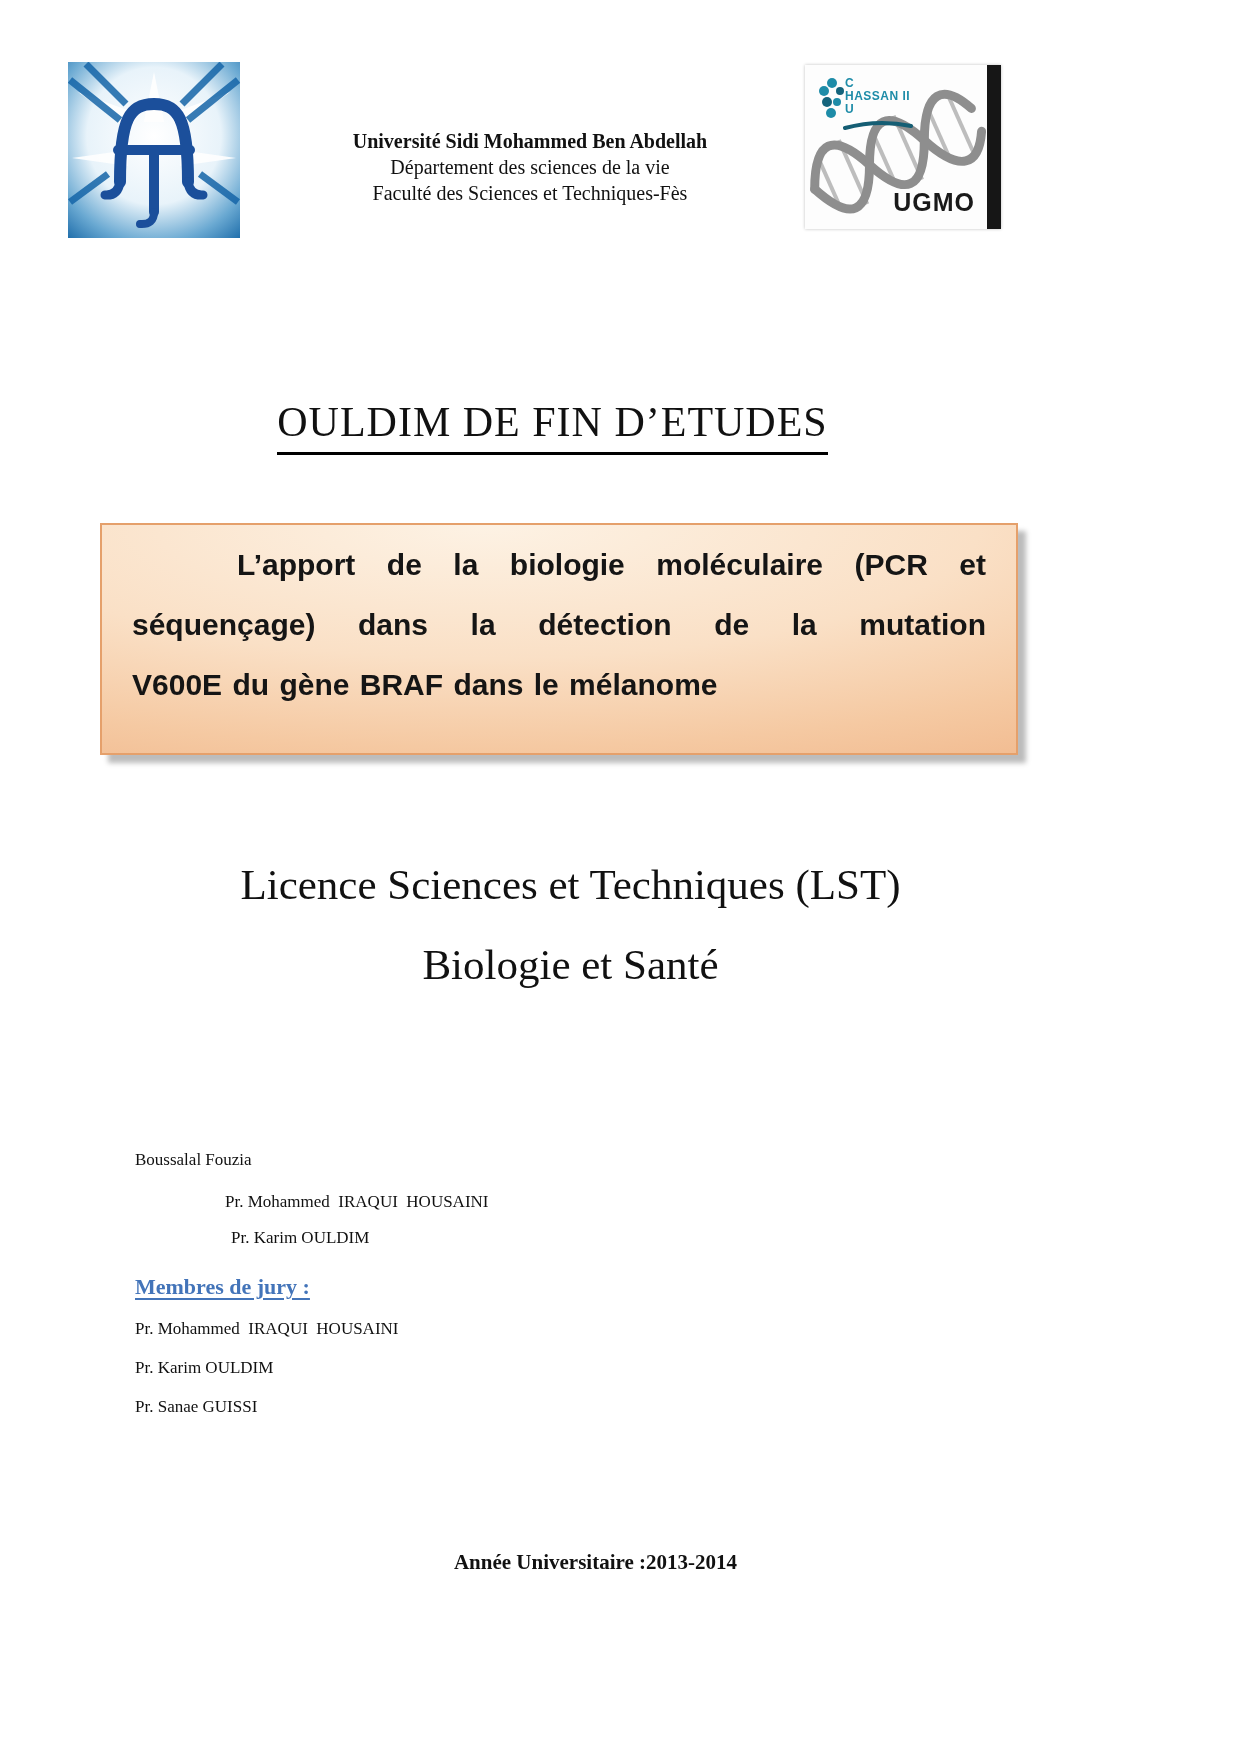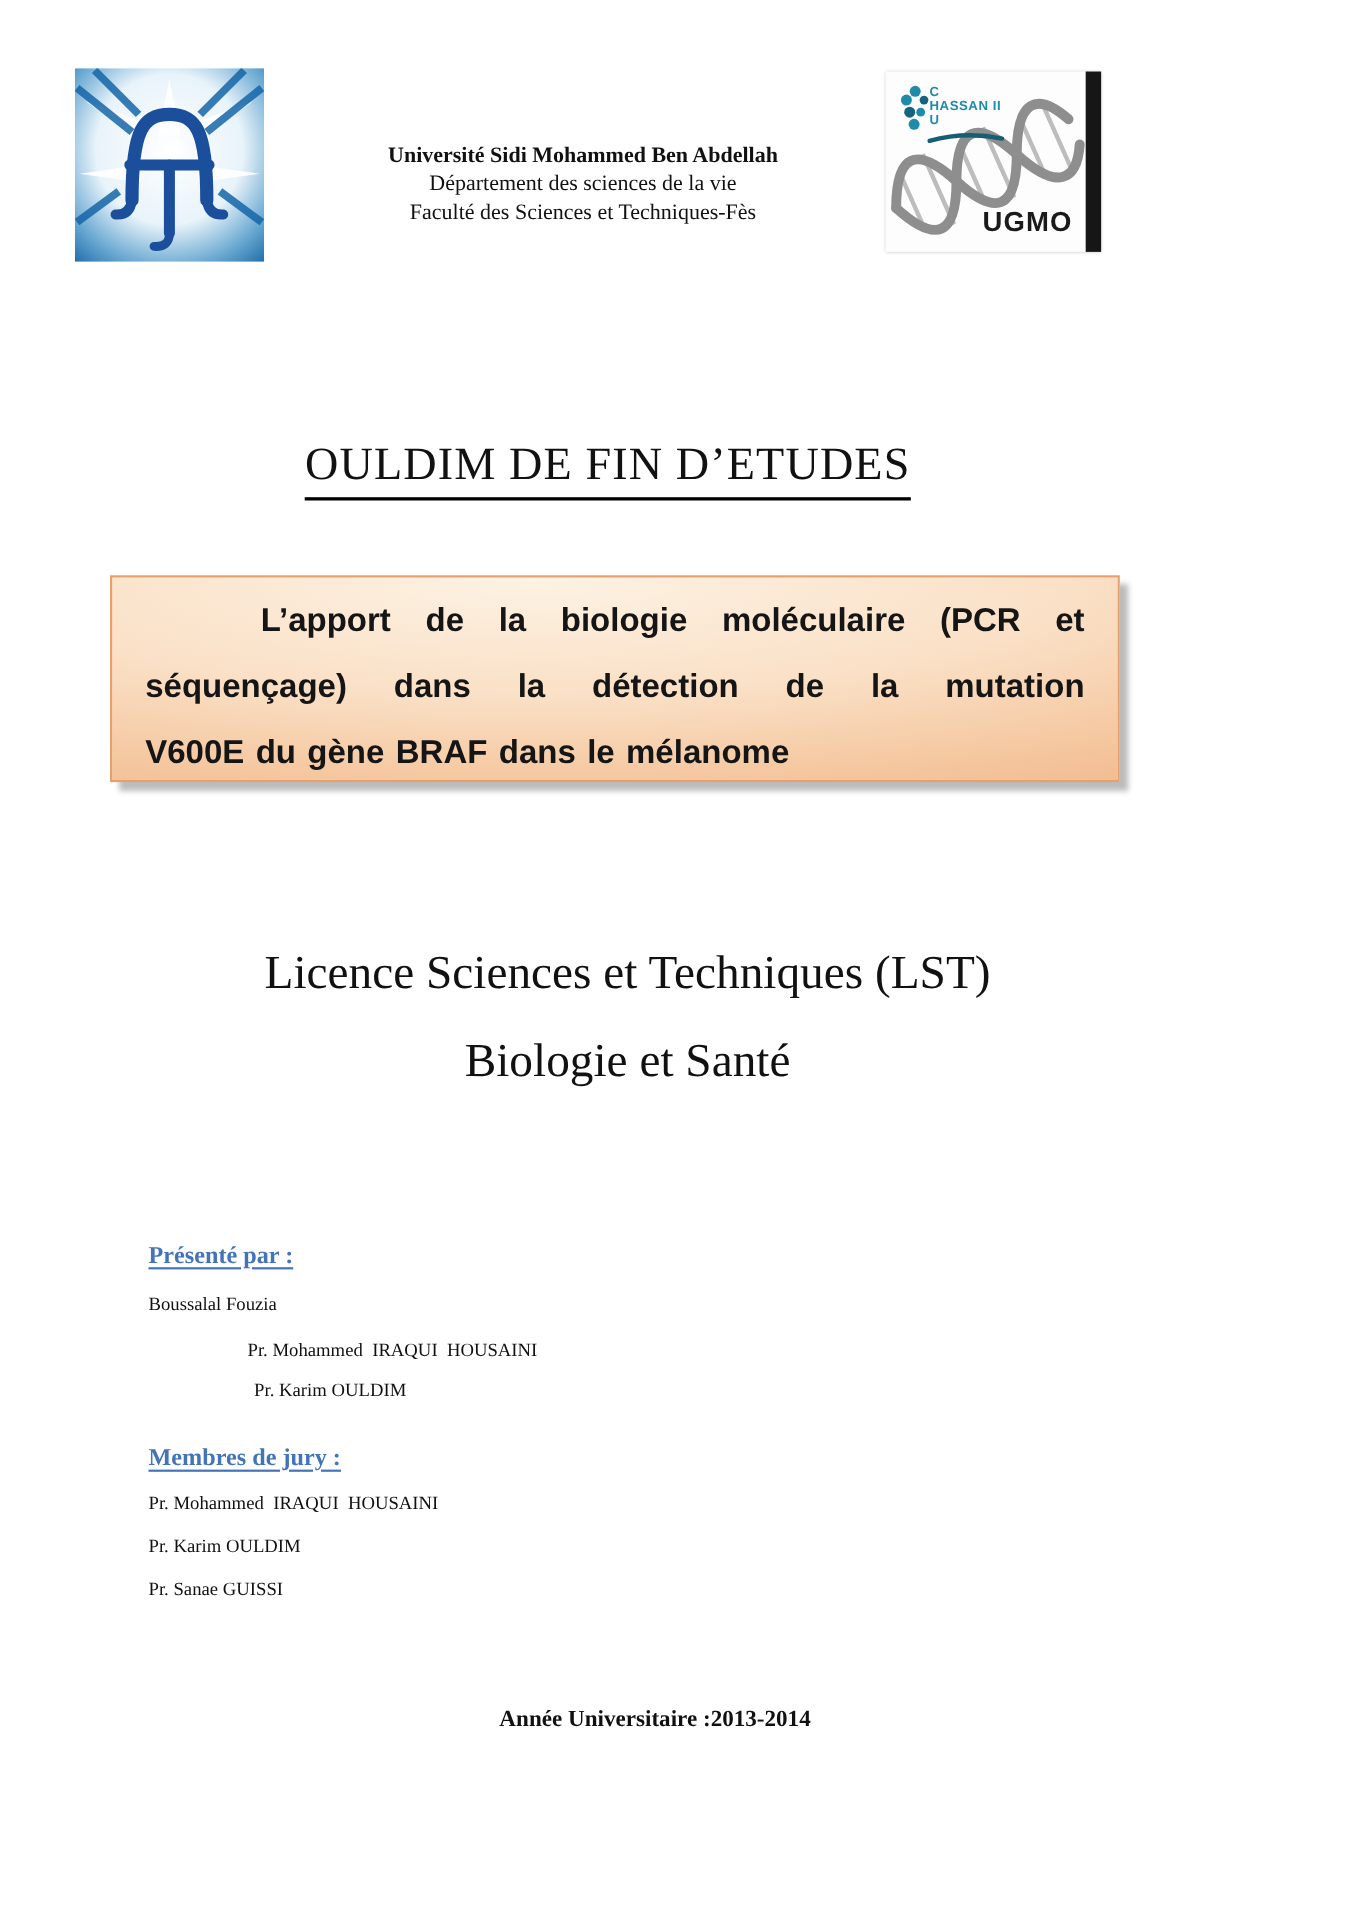--- a/index.html
+++ b/index.html
@@ -57,21 +57,21 @@
   .main-title {
     display: inline-block;
     font-size: 42px; font-weight: normal; margin: 0;
     border-bottom: 3px solid #000;
     padding-bottom: 6px;
     letter-spacing: 1px;
   }
 
   
   .subject-box {
-    position: absolute; left: 100px; top: 523px; width: 918px; height: 188px;
+    position: absolute; left: 100px; top: 523px; width: 918px; height: 232px;
     box-sizing: border-box;
     border: 2px solid var(--box-border, #E5A06B);
     background: radial-gradient(ellipse 120% 130% at 42% 0%,
                 #fdf2e4 0%, #fae0c6 45%, #f5c9a2 75%, #f0b68a 100%);
     box-shadow: 8px 8px 5px #bcbcbc;
     padding: 10px 30px 0 30px;
     font-family: "Liberation Sans", sans-serif;
     font-weight: bold; font-size: 30px; color: #151515;
     line-height: 60px;
   }
@@ -93,21 +93,21 @@
     text-decoration: underline;
     text-decoration-thickness: 2px;
     text-underline-offset: 4px;
     margin: 0;
   }
   .name-line { font-size: 17px; white-space: pre-wrap; }
   .mt-presented-name { margin-top: 22px; }
   .mt-encadre { margin-top: 32px; }
   .supervisor-1 { margin-top: 22px; margin-left: 90px; }
   .supervisor-2 { margin-top: 16px; margin-left: 96px; }
-  .mt-jury { margin-top: 38px; text-decoration: underline; }
+  .mt-jury { margin-top: 26px; text-decoration: underline; }
   .jury-item { margin-top: 19px; }
 
   
   .year-line {
     position: absolute; top: 1550px; left: 0; right: 50px;
     text-align: center; font-weight: bold; font-size: 21px;
   }
 </style>
 </head>
 <body>
@@ -210,21 +210,20 @@
     <div class="box-line">séquençage) dans la détection de la mutation</div>
     <div class="box-line last">V600E du gène BRAF dans le mélanome</div>
   </div>
 
   <div class="degree-block">
     <div>Licence Sciences et Techniques (LST)</div>
     <div>Biologie et Santé</div>
   </div>
 
   <div class="info-block">
-    <div class="section-heading">Présenté par :</div>
     <div class="name-line mt-presented-name">Boussalal Fouzia</div>
 
     <div class="name-line supervisor-1">Pr. Mohammed  IRAQUI  HOUSAINI</div>
     <div class="name-line supervisor-2">Pr. Karim OULDIM</div>
 
     <div class="section-heading mt-jury">Membres de jury :</div>
     <div class="name-line jury-item">Pr. Mohammed  IRAQUI  HOUSAINI</div>
     <div class="name-line jury-item">Pr. Karim OULDIM</div>
     <div class="name-line jury-item">Pr. Sanae GUISSI</div>
   </div>

